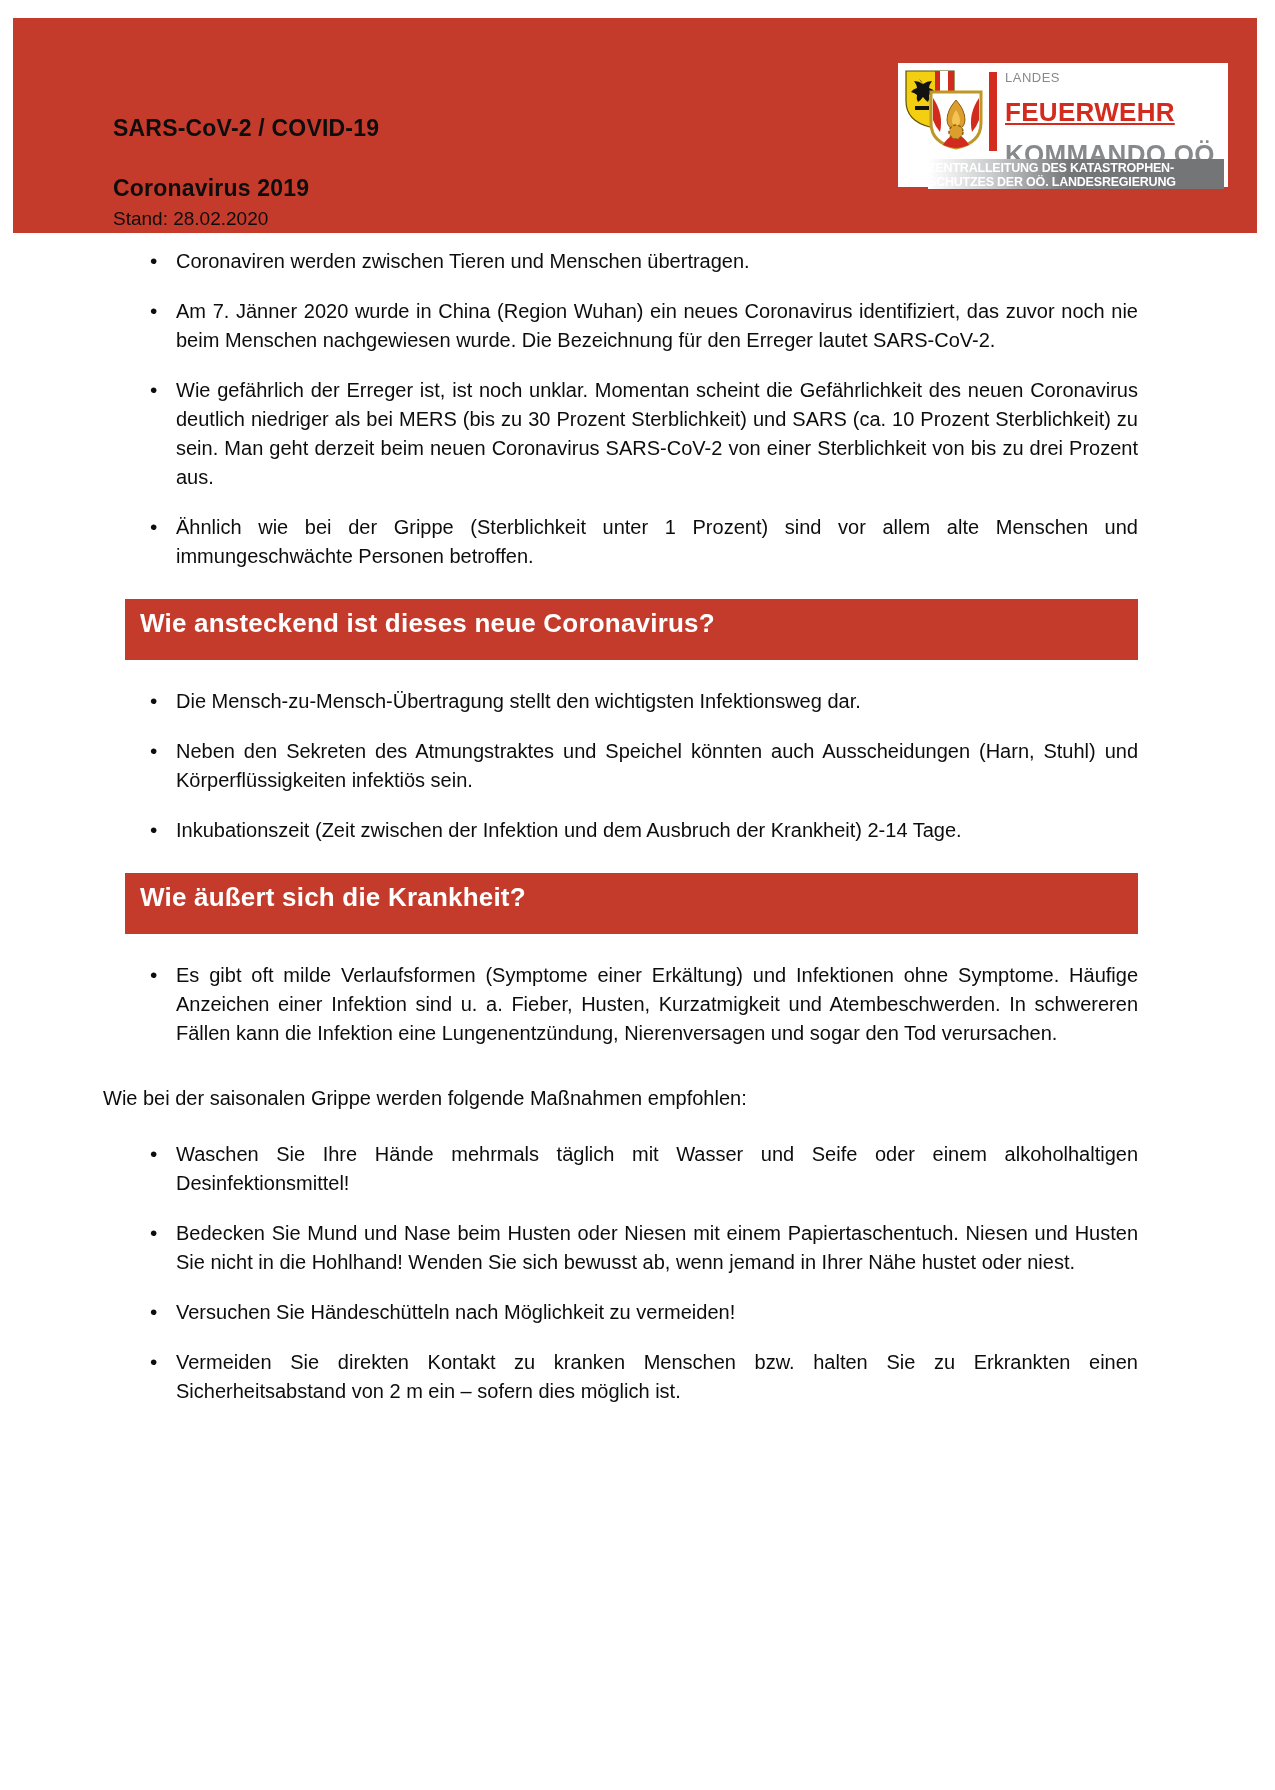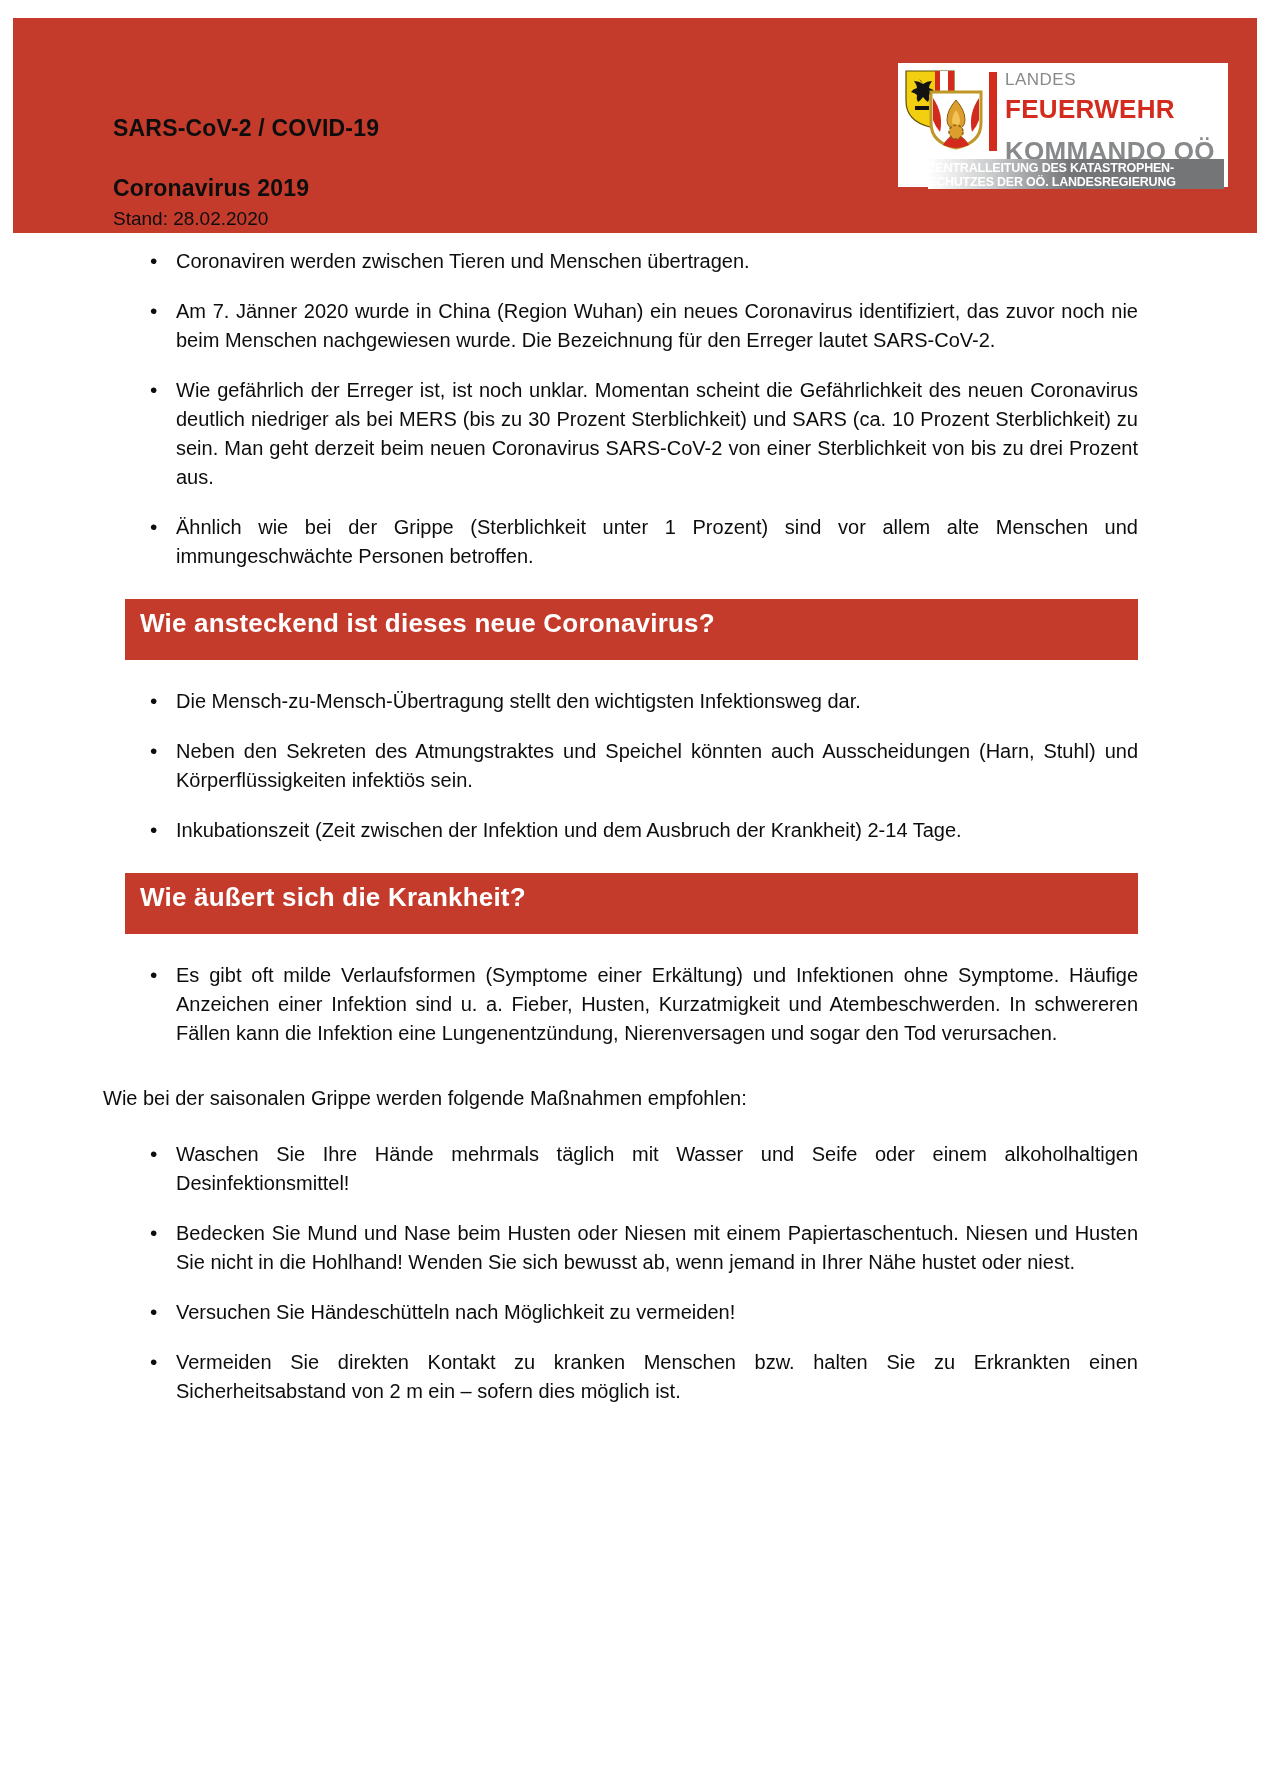--- a/index.html
+++ b/index.html
@@ -23,22 +23,22 @@
   }
   .header-title{position:absolute;left:100px;top:97px;font-size:23px;font-weight:bold;letter-spacing:.2px;}
   .header-sub{position:absolute;left:100px;top:157px;font-size:23px;font-weight:bold;letter-spacing:.2px;}
   .header-stand{position:absolute;left:100px;top:190px;font-size:19px;}
   
   .logo-box{position:absolute;left:885px;top:45px;width:330px;height:124px;background:#ffffff;}
   .shield-eagle{position:absolute;left:7px;top:7px;}
   .shield-fire{position:absolute;left:31px;top:27px;}
   .logo-redbar{position:absolute;left:91px;top:9px;width:8px;height:79px;background:var(--logo_red,#d32b1d);}
   .logo-text{position:absolute;left:107px;top:8px;line-height:1;}
-  .logo-landes{font-size:17px;color:var(--logo_gray,#87898b);letter-spacing:.5px;}
-  .logo-feuerwehr{font-size:26px;font-weight:bold;color:var(--logo_red,#d32b1d);margin-top:8px;letter-spacing:.3px;}
+  .logo-landes{font-size:13px;color:var(--logo_gray,#87898b);letter-spacing:.5px;}
+  .logo-feuerwehr{font-size:26px;font-weight:bold;color:var(--logo_red,#d32b1d);margin-top:15px;letter-spacing:.3px;text-decoration:underline;}
   .logo-kommando{font-size:26px;font-weight:bold;color:var(--logo_gray,#87898b);margin-top:16px;letter-spacing:.3px;}
   .logo-banner{
     position:absolute;left:30px;top:96px;right:4px;height:30px;
     background:linear-gradient(to right,#ffffff 0%,#c9cacb 22%,var(--banner_gray,#747577) 48%,var(--banner_gray,#747577) 100%);
     color:#ffffff;font-weight:bold;font-size:12.5px;line-height:14px;
     text-align:left;padding:2px 6px 0 0;letter-spacing:-0.2px;
   }
   
   .content{position:absolute;left:103px;top:233px;width:1035px;}
   ul.bullets{list-style:none;margin:0;padding:0;}

